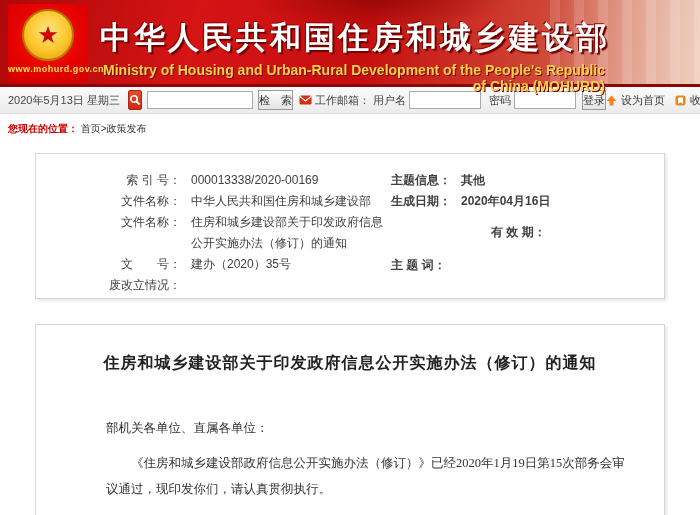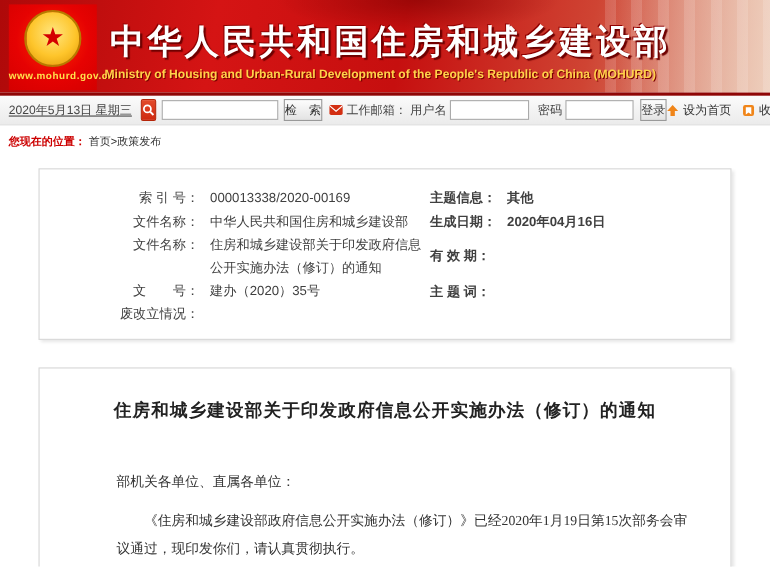--- a/index.html
+++ b/index.html
@@ -19,28 +19,28 @@
   .emblem-box { position:absolute; left:8px; top:4px; width:80px; height:78px; text-align:center;
     background:radial-gradient(circle at 50% 42%, #ff2d00 0%, #e60202 55%, #d40000 100%); }
   .emblem { width:52px; height:52px; margin:5px auto 0; border-radius:50%;
     background:radial-gradient(circle at 50% 40%, #ffe680 0%, #fec52b 55%, #de9503 100%);
     border:2px solid #b87900; display:flex; align-items:center; justify-content:center;
     color:#d40000; font-size:24px; line-height:1; }
   .site-url { margin-top:3px; color:#ffe14d; font-size:9px; font-weight:bold; letter-spacing:.5px; }
   .header-title { position:absolute; left:100px; top:17px; width:500px; text-align:center;
     color:#ffffff; font-weight:bold; font-size:31px; letter-spacing:3px; white-space:nowrap;
     text-shadow:2px 2px 1px #6e0000, -1px -1px 0 #8f0000; }
-  .header-subtitle { position:absolute; left:95px; top:62px; width:510px; text-align:left;
-    color:#ffd24a; font-size:11px; font-weight:bold; text-shadow:1px 1px 0 #7a0000; }
+  .header-subtitle { position:absolute; left:95px; top:62px; width:510px; text-align:right;
+    color:#ffd24a; font-size:14px; font-weight:bold; text-shadow:1px 1px 0 #7a0000; }
 
   
   .toolbar { height:27px; background:linear-gradient(#fbfbfb,#ebebeb);
     border-bottom:1px solid #dcdcdc; display:flex; align-items:center;
     padding:0 10px 0 8px; font-size:11px; color:#444; white-space:nowrap; }
-  .tb-date { margin-right:8px;text-decoration:underline; }
+  .tb-date { margin-right:8px; }
   .search-btn { width:20px; height:20px; background:linear-gradient(#e34b2b,#cf2a10);
     border:1px solid #b52408; border-radius:2px; display:flex; align-items:center;
     justify-content:center; margin-right:5px; cursor:pointer; }
   .search-input { width:106px; height:18px; border:1px solid #aaa; background:#fff; margin-right:5px; }
   .retrieve-btn { width:50px; height:20px; background:linear-gradient(#fdfdfd,#e3e3e3);
     border:1px solid #999; font-size:11px; color:#333; margin-right:6px; cursor:pointer; }
   .mail-icon { margin-right:3px; display:flex; }
   .tb-label { margin-right:3px; }
   .user-input { width:72px; height:18px; border:1px solid #aaa; background:#fff; margin-right:8px; }
   .pwd-input { width:62px; height:18px; border:1px solid #aaa; background:#fff; margin-right:6px; }
@@ -50,30 +50,30 @@
   .tb-link { color:#333; cursor:pointer; margin-right:6px; }
   .tb-link:last-child { margin-right:0; }
 
   
   .breadcrumb { padding:8px 8px 6px; font-size:10px; color:#333; }
   .breadcrumb .prefix { color:#cc0000; font-weight:bold; }
 
   
   .content { padding-left:35px; }
   .info-box { width:630px; margin-top:11px; background:#fff; border:1px solid #d6d6d6;
-    box-shadow:2px 2px 3px rgba(0,0,0,.10); padding:16px 0 12px; display:flex;
+    box-shadow:2px 2px 3px rgba(0,0,0,.10); padding:16px 0 2px; display:flex;
     font-size:12px; color:#3f3f3f; }
   .col-left { width:355px; }
   .col-right { width:270px;font-weight:bold; }
   .info-row { display:flex; line-height:21px; }
   .col-left .info-label { width:145px; text-align:right; flex:none; }
   .col-left .info-value { width:200px; margin-left:10px; }
   .col-right .info-label { width:62px; flex:none; }
   .col-right .info-value { margin-left:8px;text-align:right; }
-  .mt10 { margin-top:10px; } .mt12 { margin-top:12px; }
+  .mt10 { margin-top:10px;justify-content:center; } .mt12 { margin-top:12px; }
 
   .doc-box { width:630px; margin-top:25px; background:#fff; border:1px solid #d6d6d6;
     box-shadow:2px 2px 3px rgba(0,0,0,.10); min-height:260px; padding-bottom:20px;
     font-family:"Liberation Serif","DejaVu Serif",serif; color:#333; }
   .doc-title { margin:28px 40px 0; text-align:center; font-weight:bold; font-size:16px;
     color:#222; letter-spacing:1px; }
   .doc-body { padding:0 35px 0 70px; font-size:12.5px; }
   .doc-salutation { margin-top:46px; }
   .doc-paragraph { margin-top:13px; text-indent:2em; line-height:26px; }
 </style>

